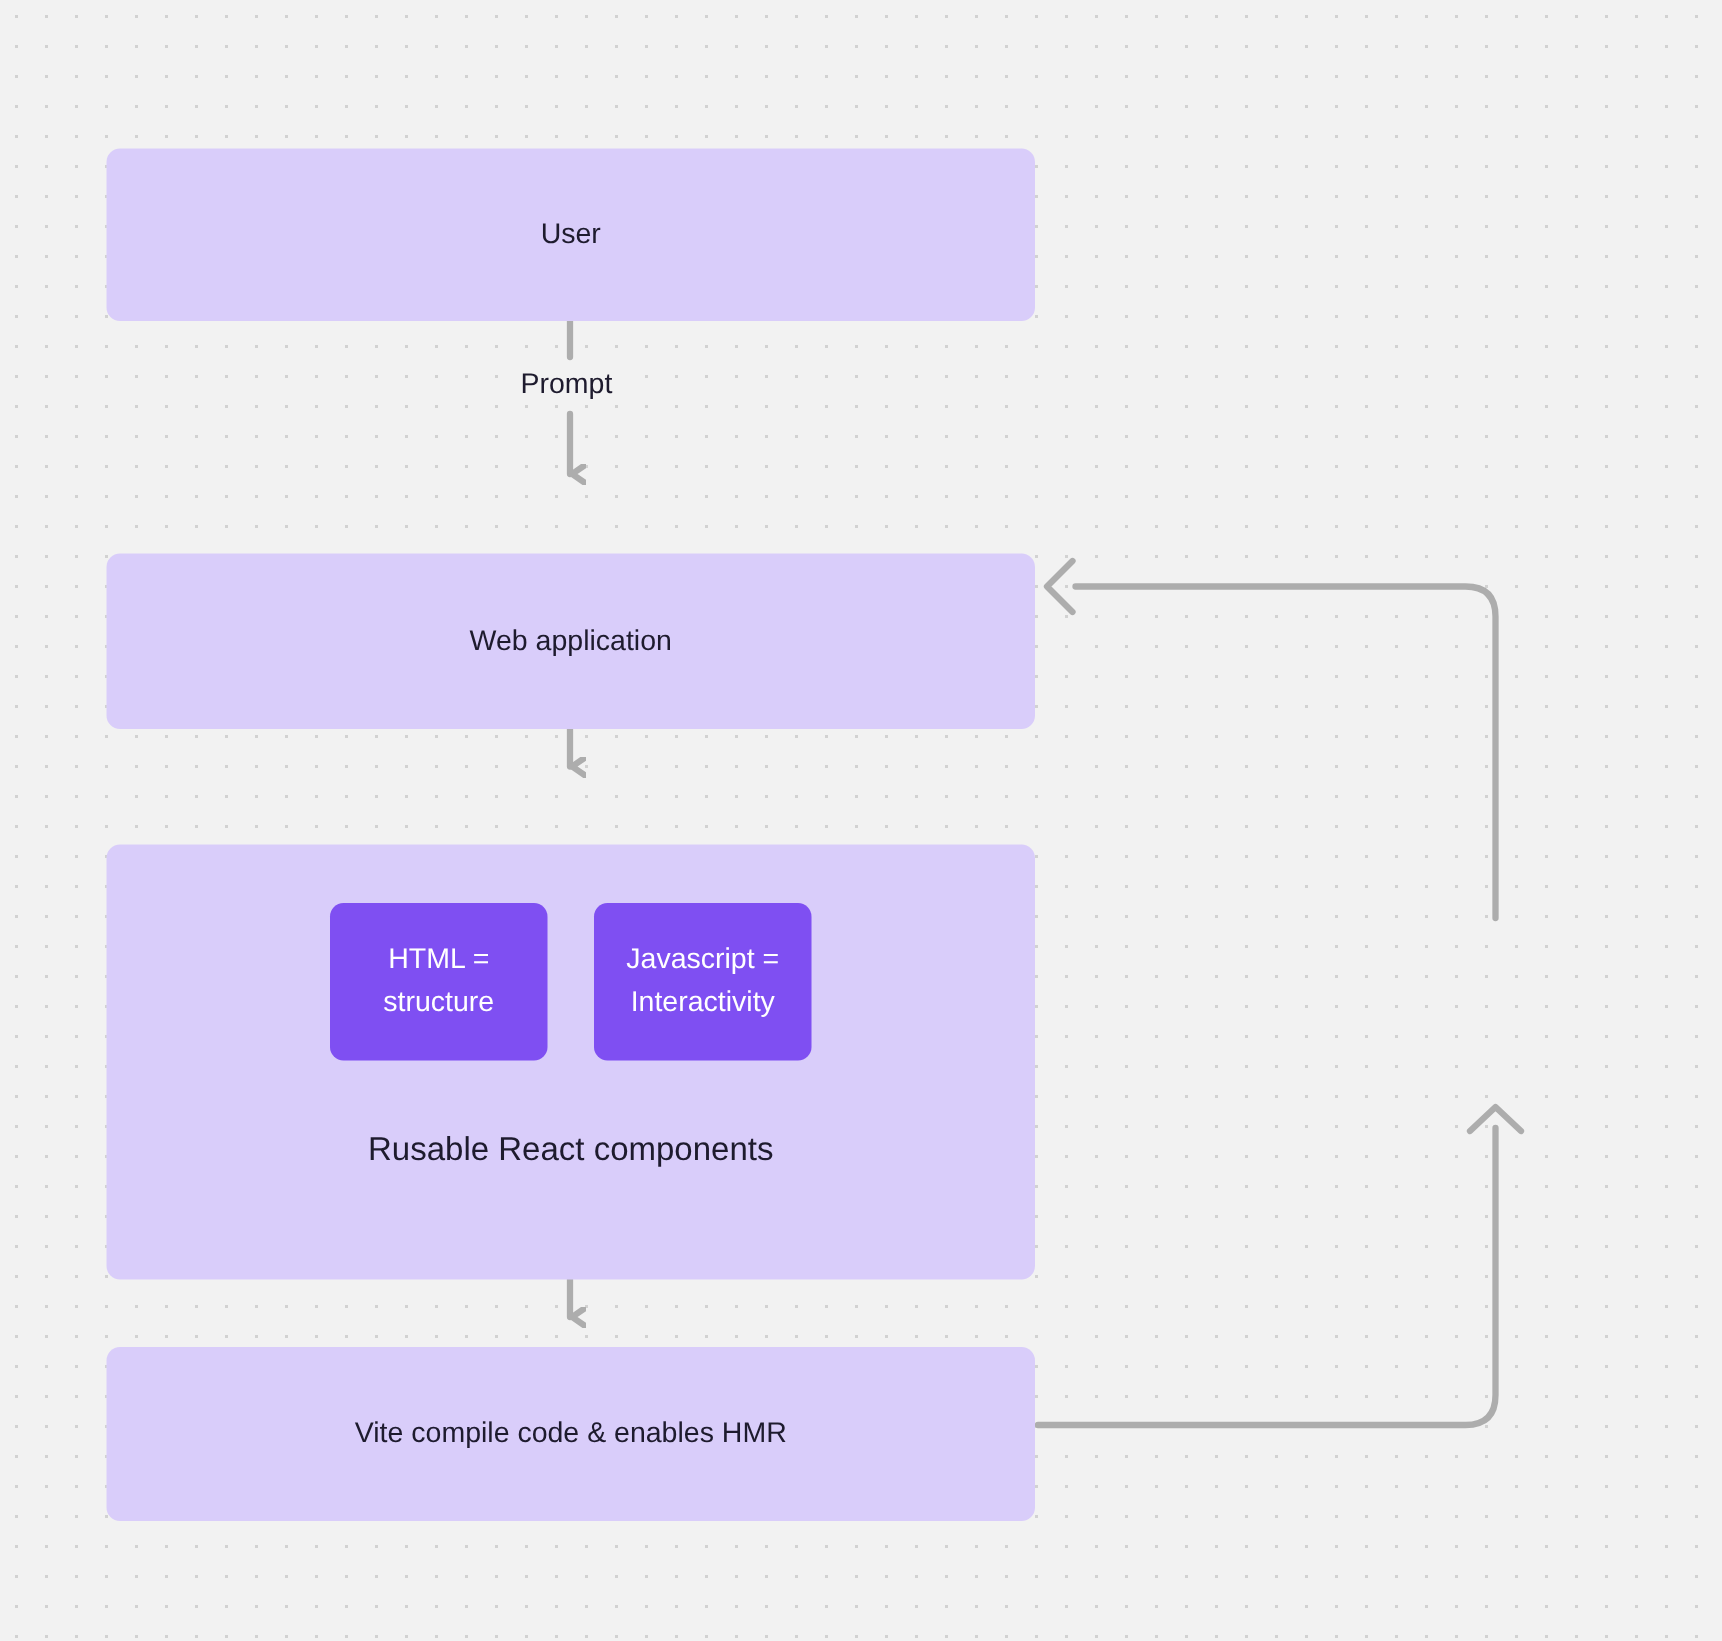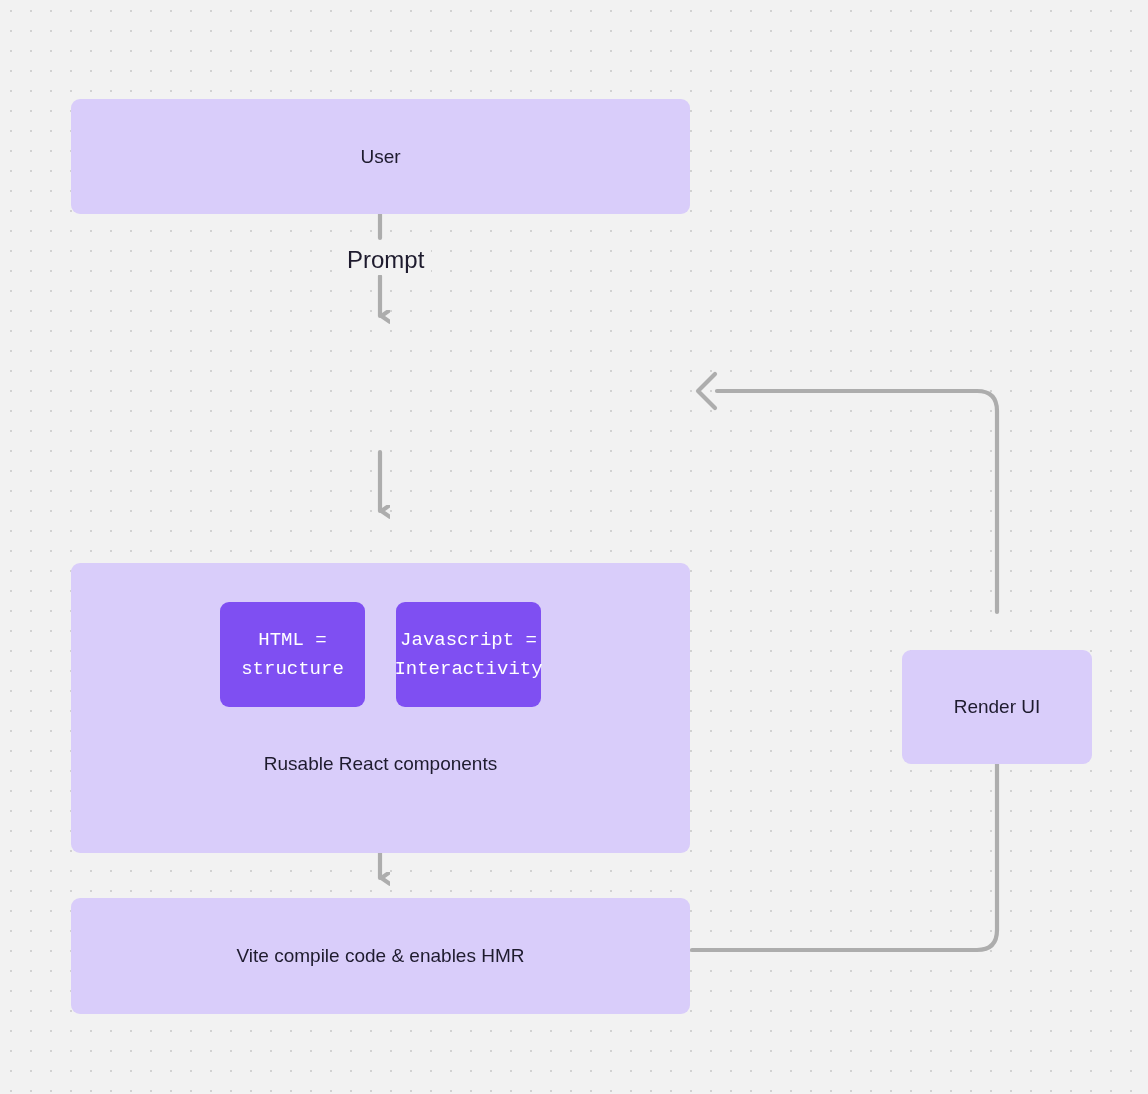--- a/index.html
+++ b/index.html
@@ -54,21 +54,20 @@
     line-height: 1.35;
     margin-top: 36px;
   }
 
   .node-purple {
     background: #7F4FF2;
     color: #FFFFFF;
     font-size: 19px;
     line-height: 1.52;
     border-radius: 9px;
-    font-family: Liberation Mono, monospace;
   }
 
   
   #node-user          { left: 71px;  top: 63px;   width: 619px; height: 115px; }
   #node-webapp        { left: 71px;  top: 333px;  width: 619px; height: 117px; }
   #node-react         { left: 71px;  top: 527px;  width: 619px; height: 290px;
                         display: block; }
   #node-vite          { left: 71px;  top: 862px;  width: 619px; height: 116px; }
   #node-render        { left: 902px; top: 614px;  width: 190px; height: 114px; }
 
@@ -90,28 +89,28 @@
     align-items: center;
     justify-content: center;
     text-align: center;
   }
   .react-caption {
     position: absolute;
     left: 0;
     top: 188px;
     width: 619px;
     text-align: center;
-    font-size: 19px;
+    font-size: 22px;
     color: #1E1B2E;
   }
 
   
   .edge-label {
     position: absolute;
-    font-size: 24px;
+    font-size: 19px;
     color: #1E1B2E;
     background: #F2F2F2;
     padding: 1px 7px;
     white-space: nowrap;
   }
   #label-prompt {
     left: 340px;
     top: 245px;
   }
 </style>
@@ -148,20 +147,23 @@
     <g>
       <path d="M 997 612 L 997 411 Q 997 391 977 391 L 717 391" fill="none" stroke="#ADADAD" stroke-width="4.2" stroke-linecap="round" stroke-linejoin="round"></path>
       <path d="M 715 374 L 698 391 L 715 408" fill="none" stroke="#ADADAD" stroke-width="4.2" stroke-linecap="round" stroke-linejoin="round"></path>
     </g>
   </svg>
 
   <div class="node node-lav" id="node-user">
     <span>User</span>
   </div>
 
+  <div class="node node-lav" id="node-webapp">
+    <span>Web application</span>
+  </div>
 
   <div class="node node-lav" id="node-react">
 
     <div class="react-inner-row">
 
       <div class="node-purple react-chip">
         <span>
           <span>HTML =</span><br>
           <span>structure</span>
         </span>
@@ -177,19 +179,16 @@
 
     </div>
 
     <div class="react-caption">Rusable React components</div>
   </div>
 
   <div class="node node-lav" id="node-vite">
     <span>Vite compile code &amp; enables HMR</span>
   </div>
 
-  <div class="node node-lav" id="node-render">
-    <span>Render UI</span>
-  </div>
 
   <div class="edge-label" id="label-prompt">Prompt</div>
 
 </div>
 
 </body></html>

